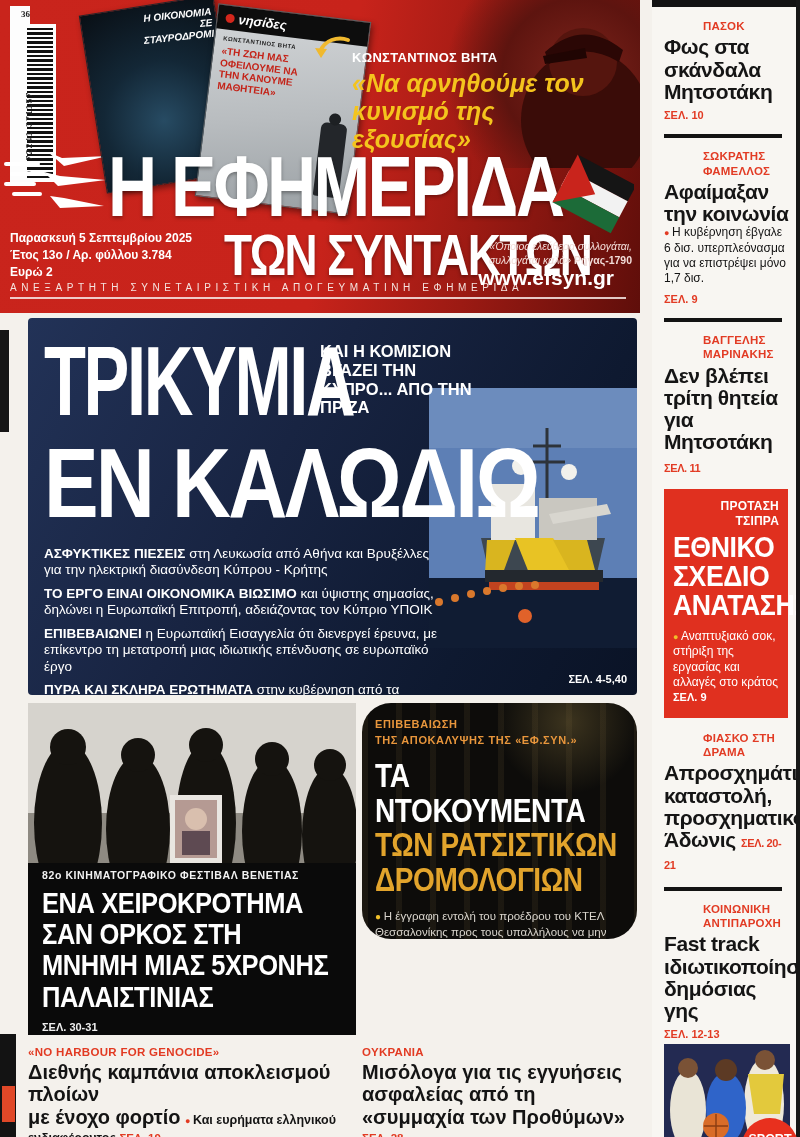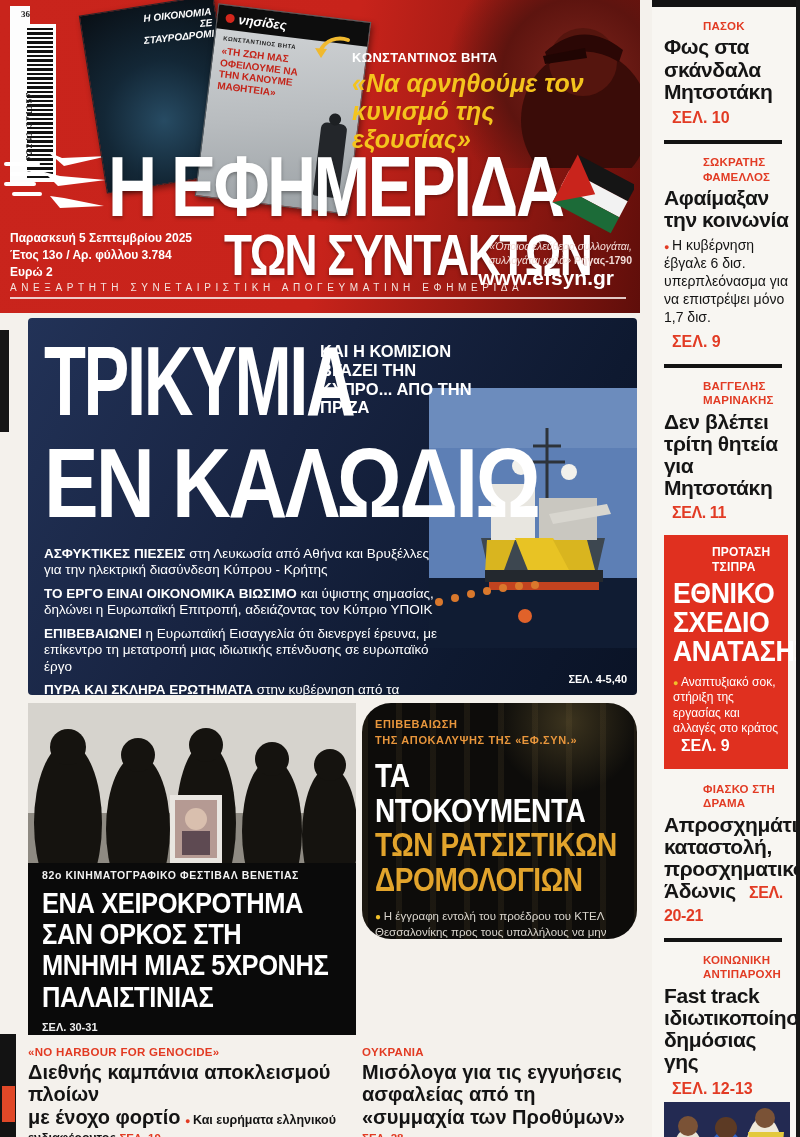--- a/index.html
+++ b/index.html
@@ -115,27 +115,27 @@
   .ft-note{font-size:12.5px;font-weight:bold;color:#141414;}
   .ft-note:before{content:"● ";color:#e23a22;font-size:9px;}
   .ft-pg{font-size:11.5px;font-weight:bold;color:#e23a22;}
 
   
   .sb{position:absolute;left:652px;top:0;width:148px;height:1137px;background:#f8f6f2;
       border-top:7px solid #131313;box-sizing:border-box;padding:12px 10px 0 12px;}
   .sb-edge{position:absolute;right:0;top:0;width:4px;height:1137px;background:#171717;}
   .sb .k{font-size:11.5px;font-weight:bold;color:#e23b24;letter-spacing:.2px;line-height:1.25;padding-left:39px;}
   .sb .t{font-size:21px;font-weight:bold;color:#151515;line-height:1.06;letter-spacing:-.4px;margin-top:3px;}
-  .sb .n{font-size:14px;color:#141414;line-height:1.28;margin-top:6px;}
+  .sb .n{font-size:12px;color:#141414;line-height:1.28;margin-top:0;}
   .sb .n:before{content:"● ";color:#e23b24;font-size:9px;}
-  .sb .pg{font-size:16px;font-weight:bold;color:#e23b24;margin-left:8px;}
+  .sb .pg{font-size:11px;font-weight:bold;color:#e23b24;}
   .sb .pgb{display:block;margin-top:6px;}
   .sb hr{border:none;height:4px;background:#131313;margin:13px 0 11px 0;width:118px;}
   .redbox{background:#e0301f;margin:13px 2px 13px 0;padding:10px 9px 12px 9px;}
-  .redbox .k{color:#fff;font-size:12px;}
+  .redbox .k{color:#fff;font-size:12px;text-align:right;}
   .redbox .t{color:#fff;font-size:29px;line-height:1.0;margin-top:4px;letter-spacing:-.5px;
       transform:scaleX(.92);transform-origin:0 0;width:130px;}
   .redbox .n{color:#fff;font-size:12px;margin-top:9px;}
   .redbox .n:before{color:#f0c02a;}
   .redbox .pg{color:#fff;}
   .bb-wrap{position:relative;width:126px;height:102px;margin-top:4px;}
   .sport-badge{position:absolute;right:-8px;bottom:-28px;width:56px;height:56px;border-radius:50%;
       background:#e8301e;color:#fff;display:flex;flex-direction:column;align-items:center;justify-content:center;
       font-size:12.5px;font-weight:bold;line-height:1.15;z-index:3;}
 

